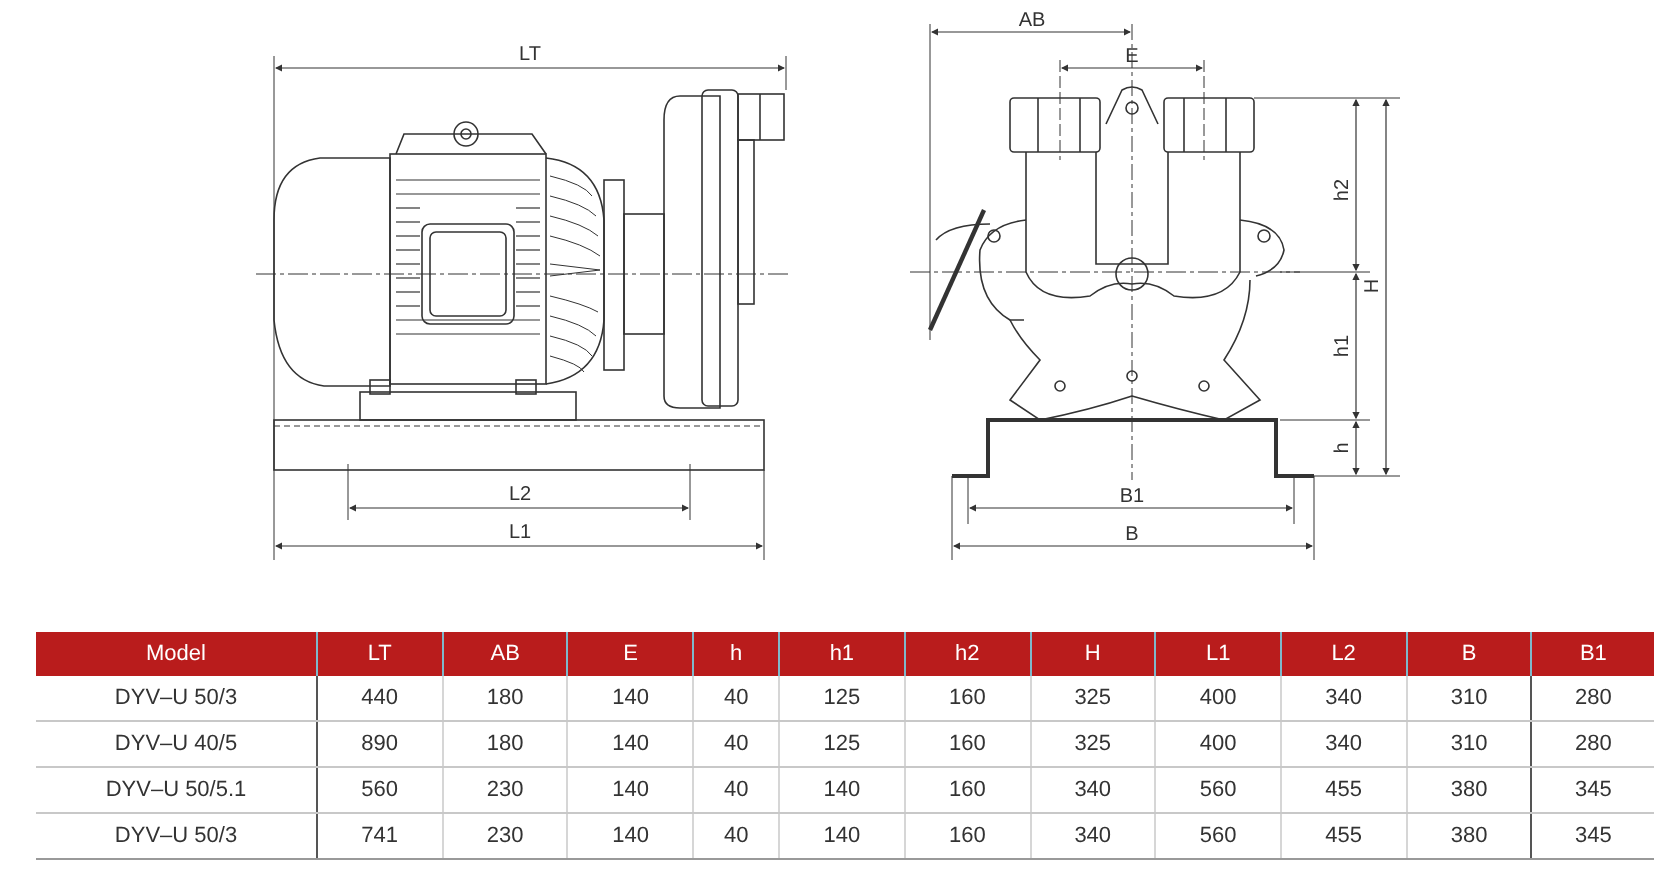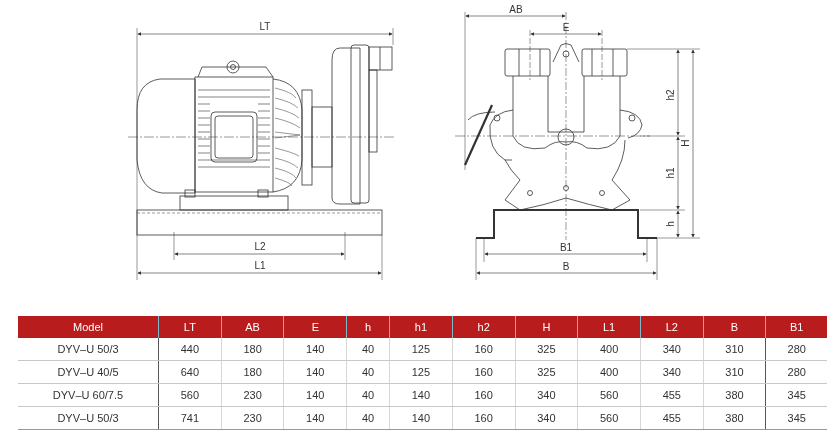--- a/index.html
+++ b/index.html
@@ -203,34 +203,34 @@
         <td>125</td>
         <td>160</td>
         <td>325</td>
         <td>400</td>
         <td>340</td>
         <td>310</td>
         <td>280</td>
       </tr>
       <tr>
         <td>DYV–U 40/5</td>
-        <td>640</td>
+        <td>890</td>
         <td>180</td>
         <td>140</td>
         <td>40</td>
         <td>125</td>
         <td>160</td>
         <td>325</td>
         <td>400</td>
         <td>340</td>
         <td>310</td>
         <td>280</td>
       </tr>
       <tr>
-        <td>DYV–U 60/7.5</td>
+        <td>DYV–U 50/5.1</td>
         <td>560</td>
         <td>230</td>
         <td>140</td>
         <td>40</td>
         <td>140</td>
         <td>160</td>
         <td>340</td>
         <td>560</td>
         <td>455</td>
         <td>380</td>

